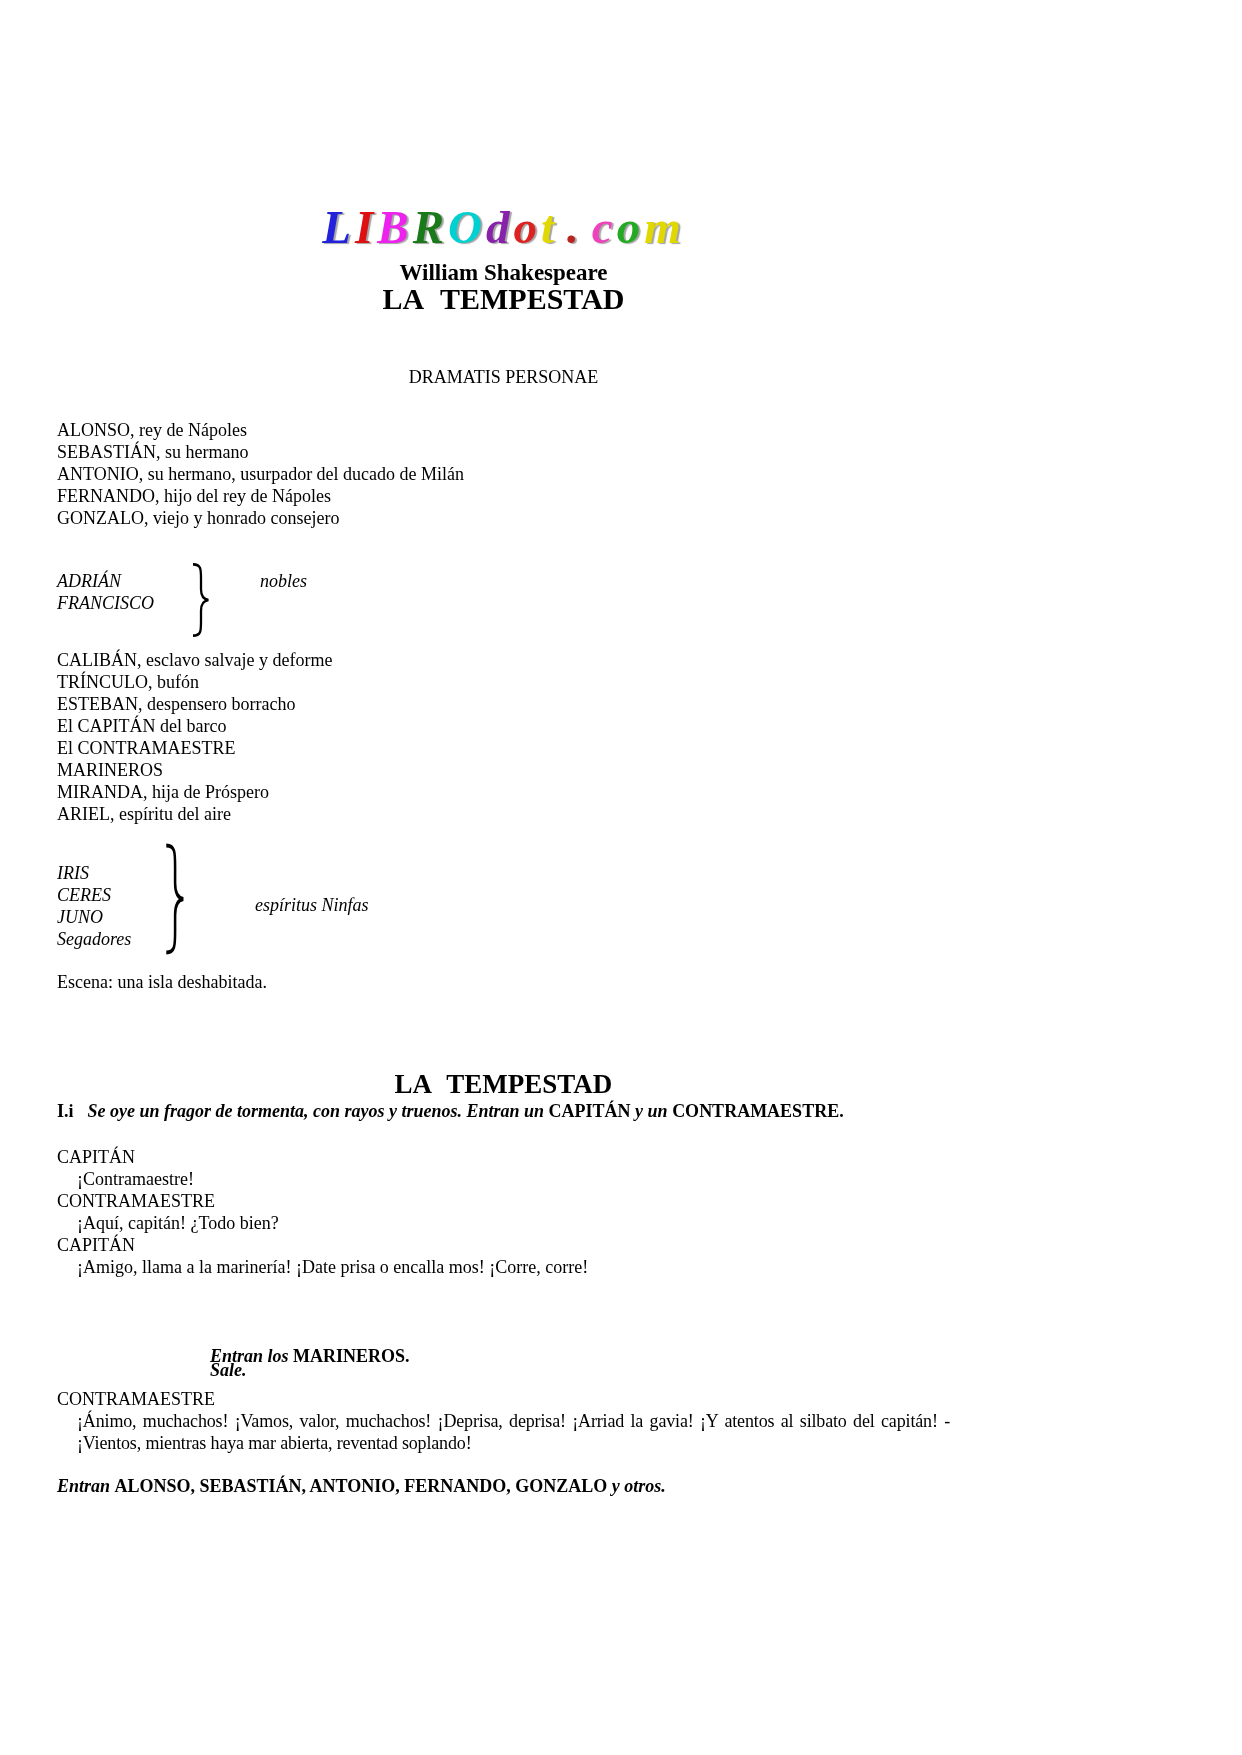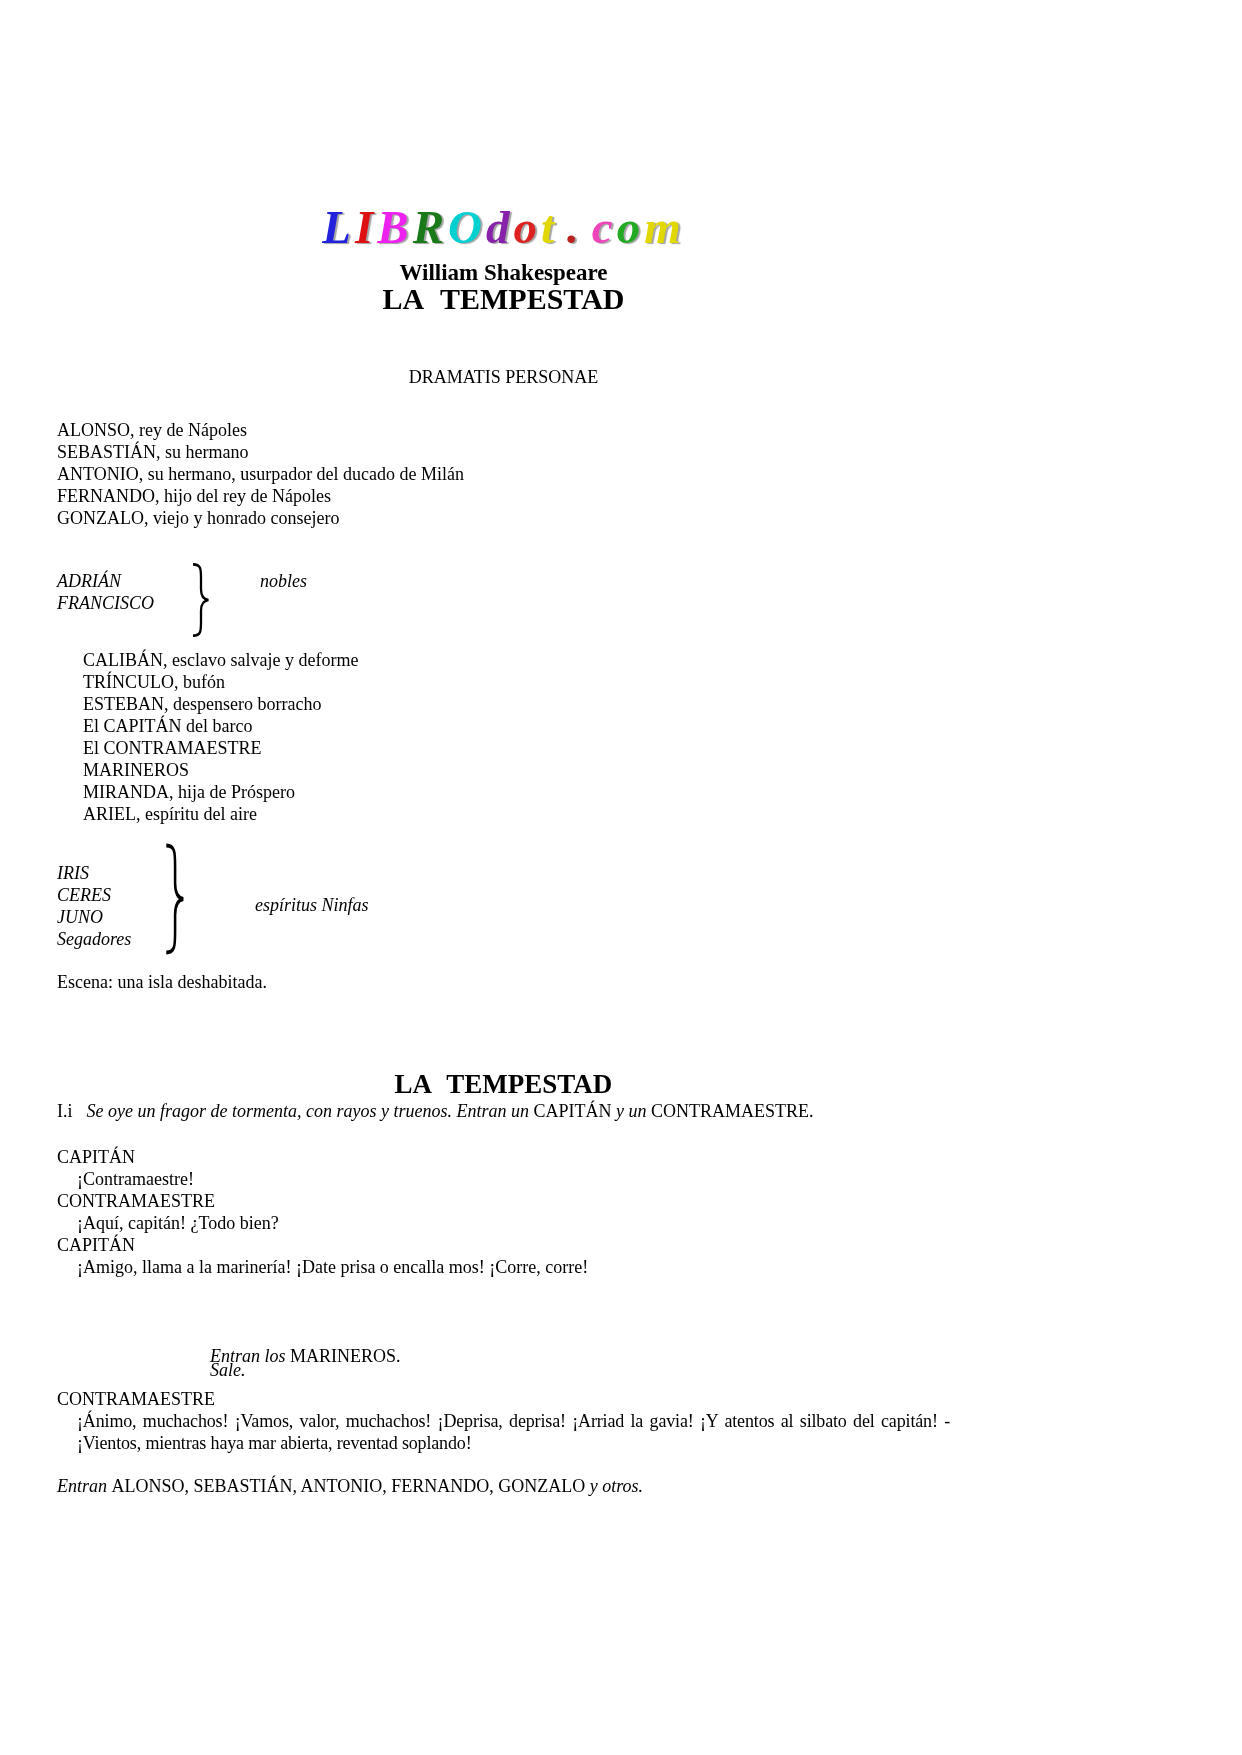--- a/index.html
+++ b/index.html
@@ -8,35 +8,35 @@
     width:1242px;height:1755px;
     background:#ffffff;
     font-family:"Liberation Serif","DejaVu Serif",serif;
     color:#000000;
     overflow:hidden;
   }
   .content{position:absolute;left:57px;top:0;width:893px;height:1755px;}
   .abs{position:absolute;left:0;width:893px;}
   .center{text-align:center;}
   .body-text{font-size:18px;line-height:22px;}
-  .it{font-style:italic;}
-  .rm{font-style:normal;}
+  .it{font-style:italic;font-weight:bold;}
+  .rm{font-style:normal;font-weight:bold;}
 
   
   .logo-line{top:200px;font-size:47px;line-height:54px;font-weight:bold;font-style:italic;letter-spacing:4px;white-space:nowrap;}
   .logo-line span{text-shadow:2px 1px 1px rgba(90,90,90,0.55);}
   .logo-dot{margin:0 9px;}
 
   .author-line{top:261px;font-size:23px;line-height:23px;font-weight:bold;}
   .main-title{top:284px;font-size:30px;line-height:30px;font-weight:bold;word-spacing:0.35em;}
   .dramatis-heading{top:366px;font-size:18px;line-height:23px;}
 
   .char-list div{height:22px;}
   .list1{top:419px;}
-  .list2{top:649px;margin-left:26px;}
+  .list2{top:649px;}
 
   .group{position:absolute;left:0;font-style:italic;}
   .group .names div{height:22px;}
   .group-label{position:absolute;white-space:nowrap;margin-left:20px;}
   .nobles-group{top:570px;}
   .nobles-group .group-label{left:183px;top:0;}
   .nobles-group .brace{position:absolute;left:133px;top:-8px;}
   .spirits-group{top:862px;}
   .spirits-group .group-label{left:178px;top:32px;}
   .spirits-group .brace{position:absolute;left:106px;top:-20px;}

